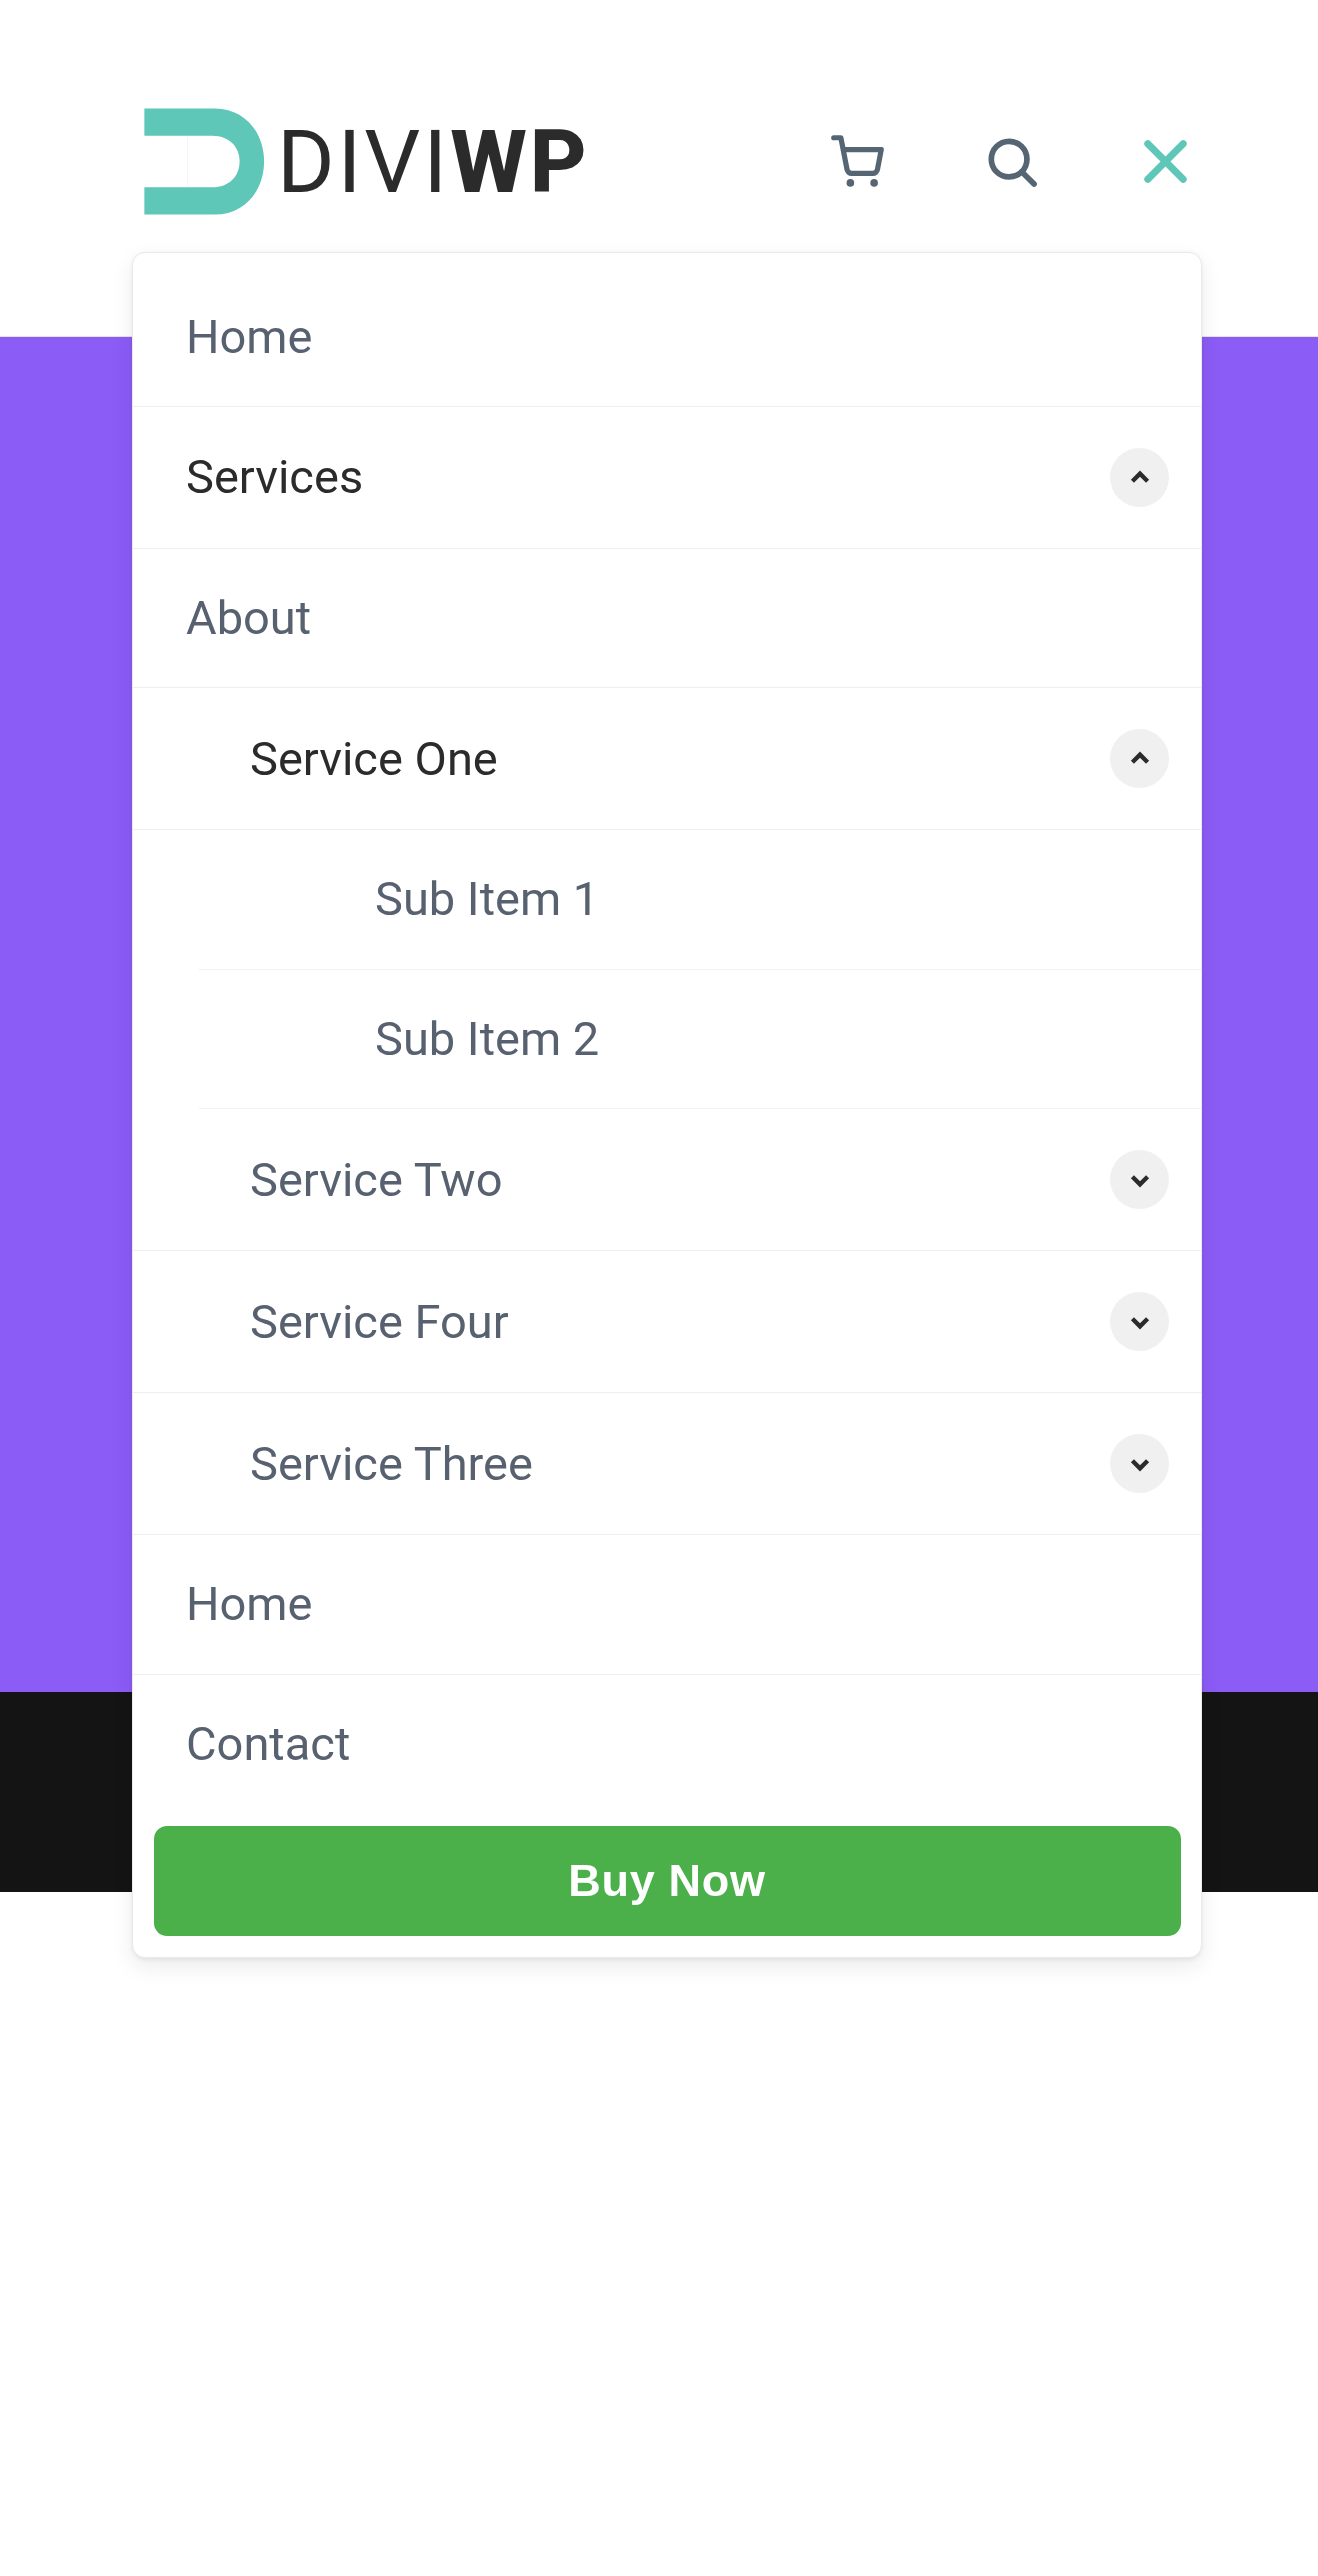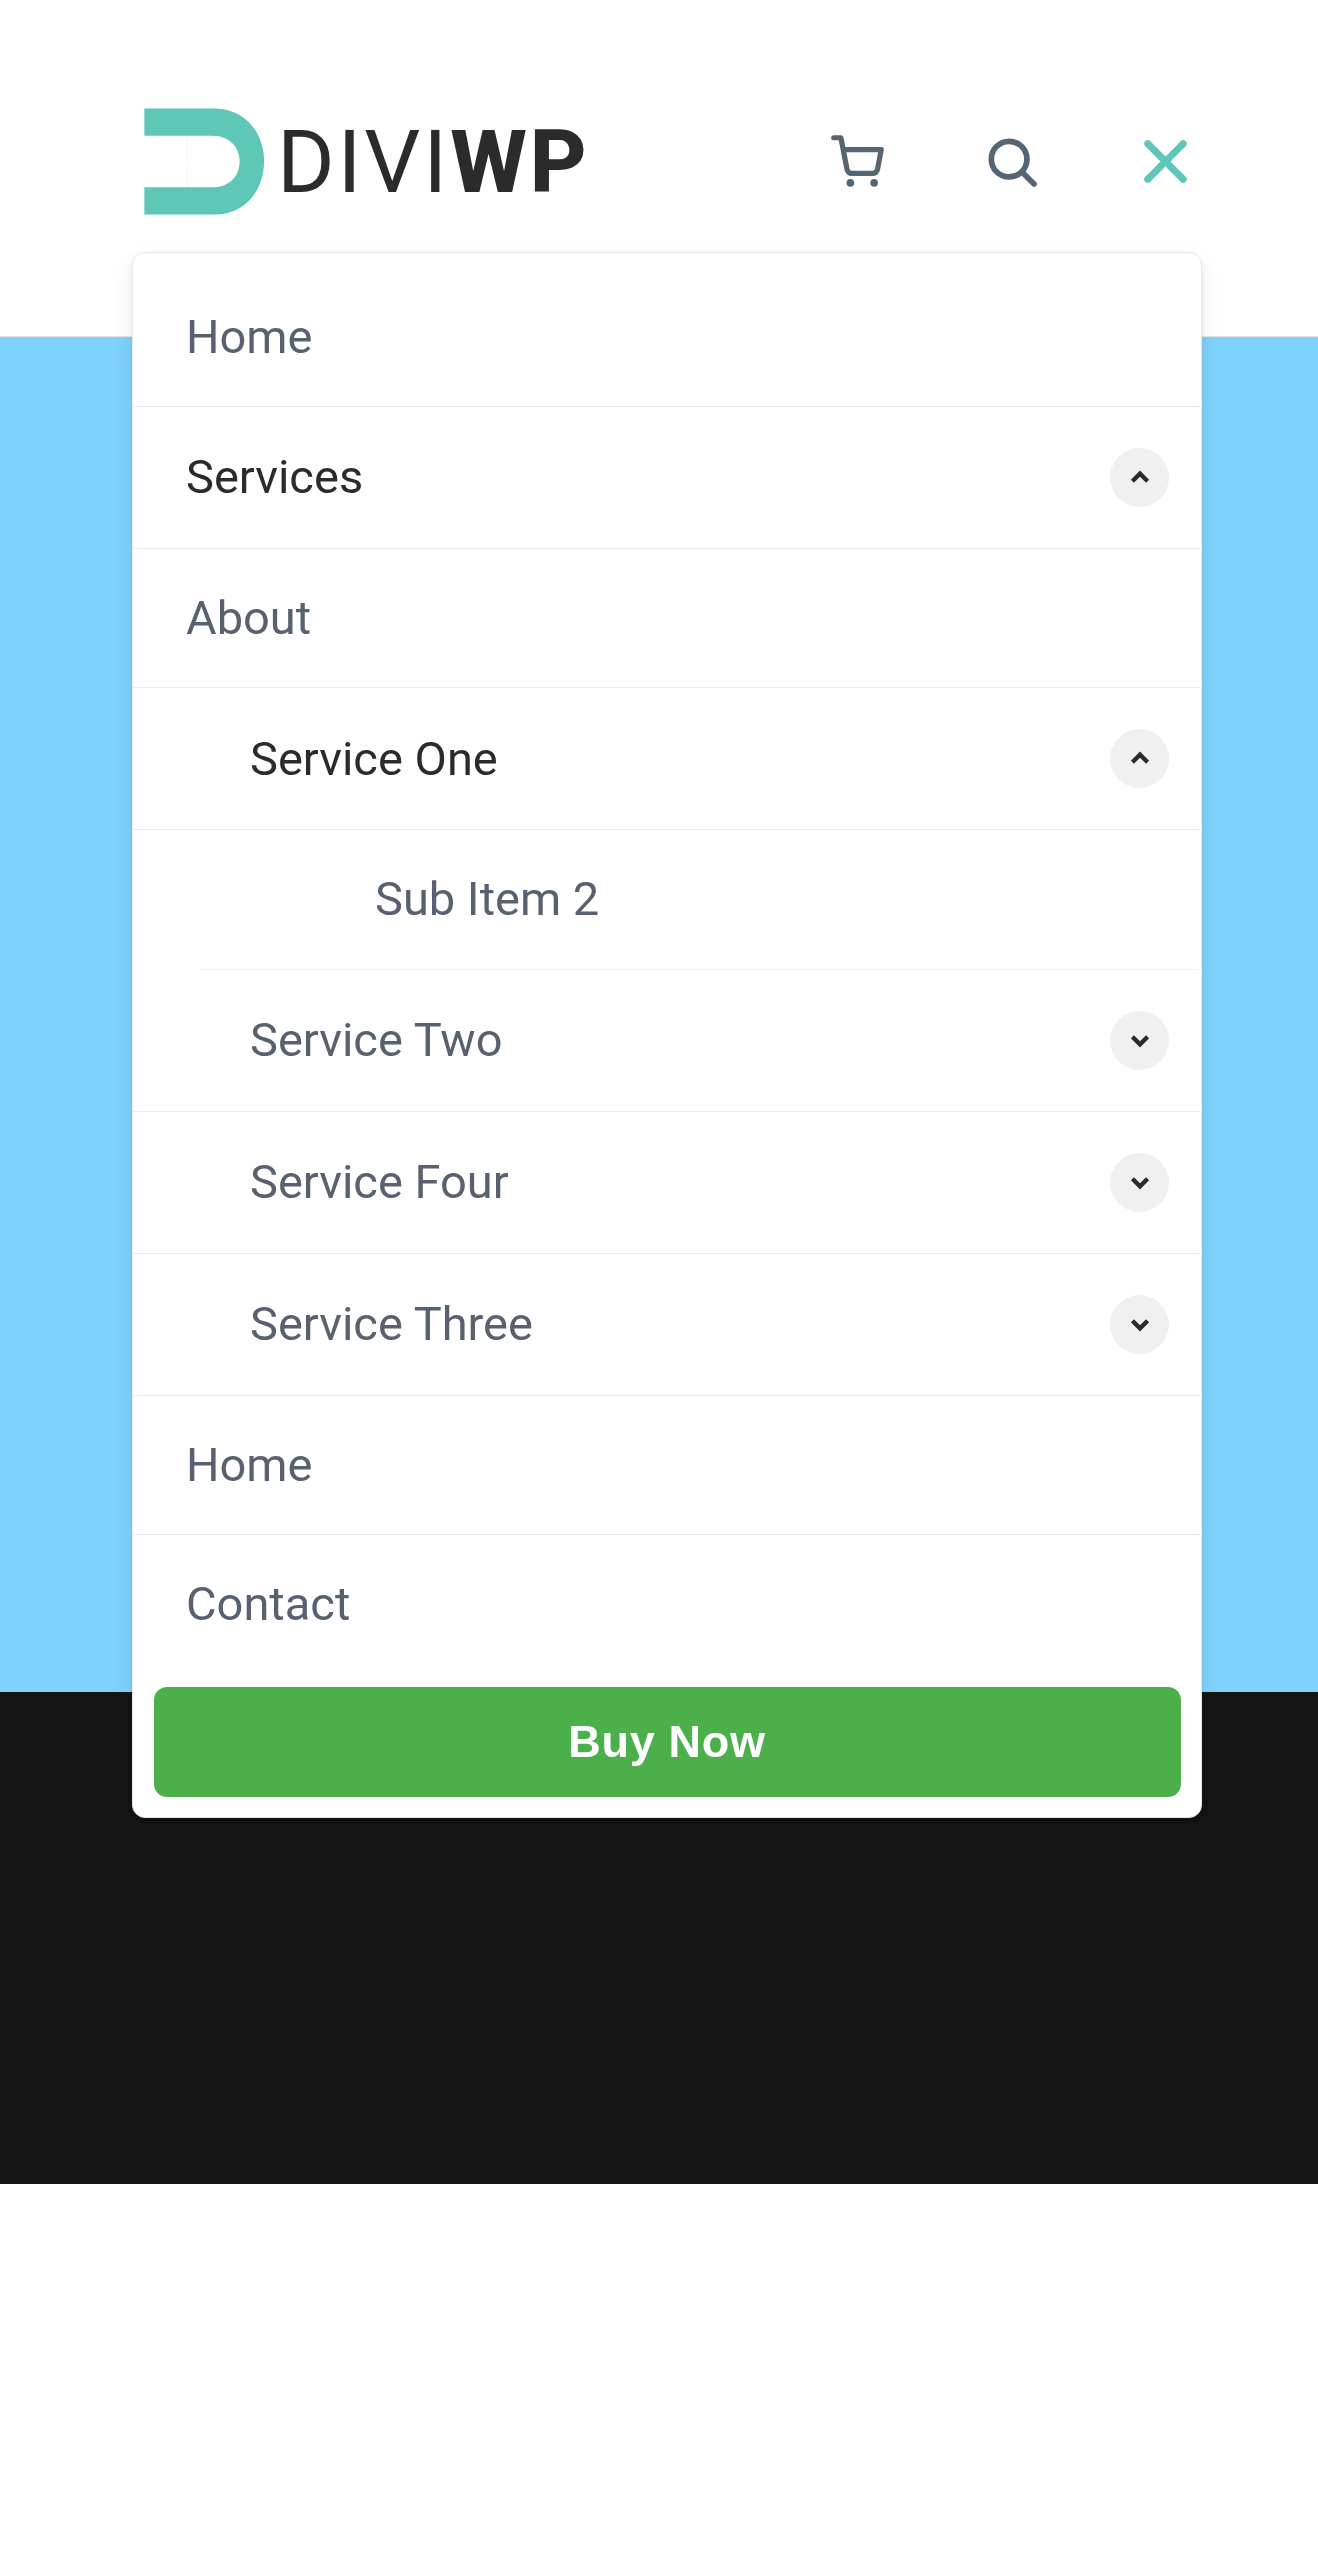--- a/index.html
+++ b/index.html
@@ -4,23 +4,23 @@
 <style>
   * { box-sizing: border-box; margin: 0; padding: 0; }
   html, body { width: 100%; height: 100%; }
   body {
     font-family: -apple-system, BlinkMacSystemFont, "Segoe UI", Roboto, "Helvetica Neue", Arial, sans-serif;
     background: #fff;
     color: #2b2b2b;
   }
   .page {
     width: 1319px;
-    height: 2184px;
+    height: 1892px;
     position: relative;
-    background: #7dd3fc;
+    background: #8b5cf6;
   }
   .header-bar {
     position: absolute;
     top: 0; left: 0; right: 0;
     height: 337px;
     background: #fff;
     border-bottom: 0.7px solid #e5e5e5;
   }
   .logo-wrap {
     position: absolute;
@@ -187,20 +187,23 @@
     <div class="menu-item-sub">
       <span class="menu-label active">Service One</span>
       <span class="chev-btn">
         <svg viewBox="0 0 24 24">
             <polyline points="5 15 12 8 19 15"></polyline>
           </svg>
       </span>
     </div>
 
     <div class="menu-item-subsub">
+      <span class="menu-label">Sub Item 1</span>
+    </div>
+    <div class="menu-item-subsub">
       <span class="menu-label">Sub Item 2</span>
     </div>
 
     <div class="menu-item-sub">
       <span class="menu-label">Service Two</span>
       <span class="chev-btn">
         <svg viewBox="0 0 24 24">
             <polyline points="5 9 12 16 19 9"></polyline>
           </svg>
       </span>

